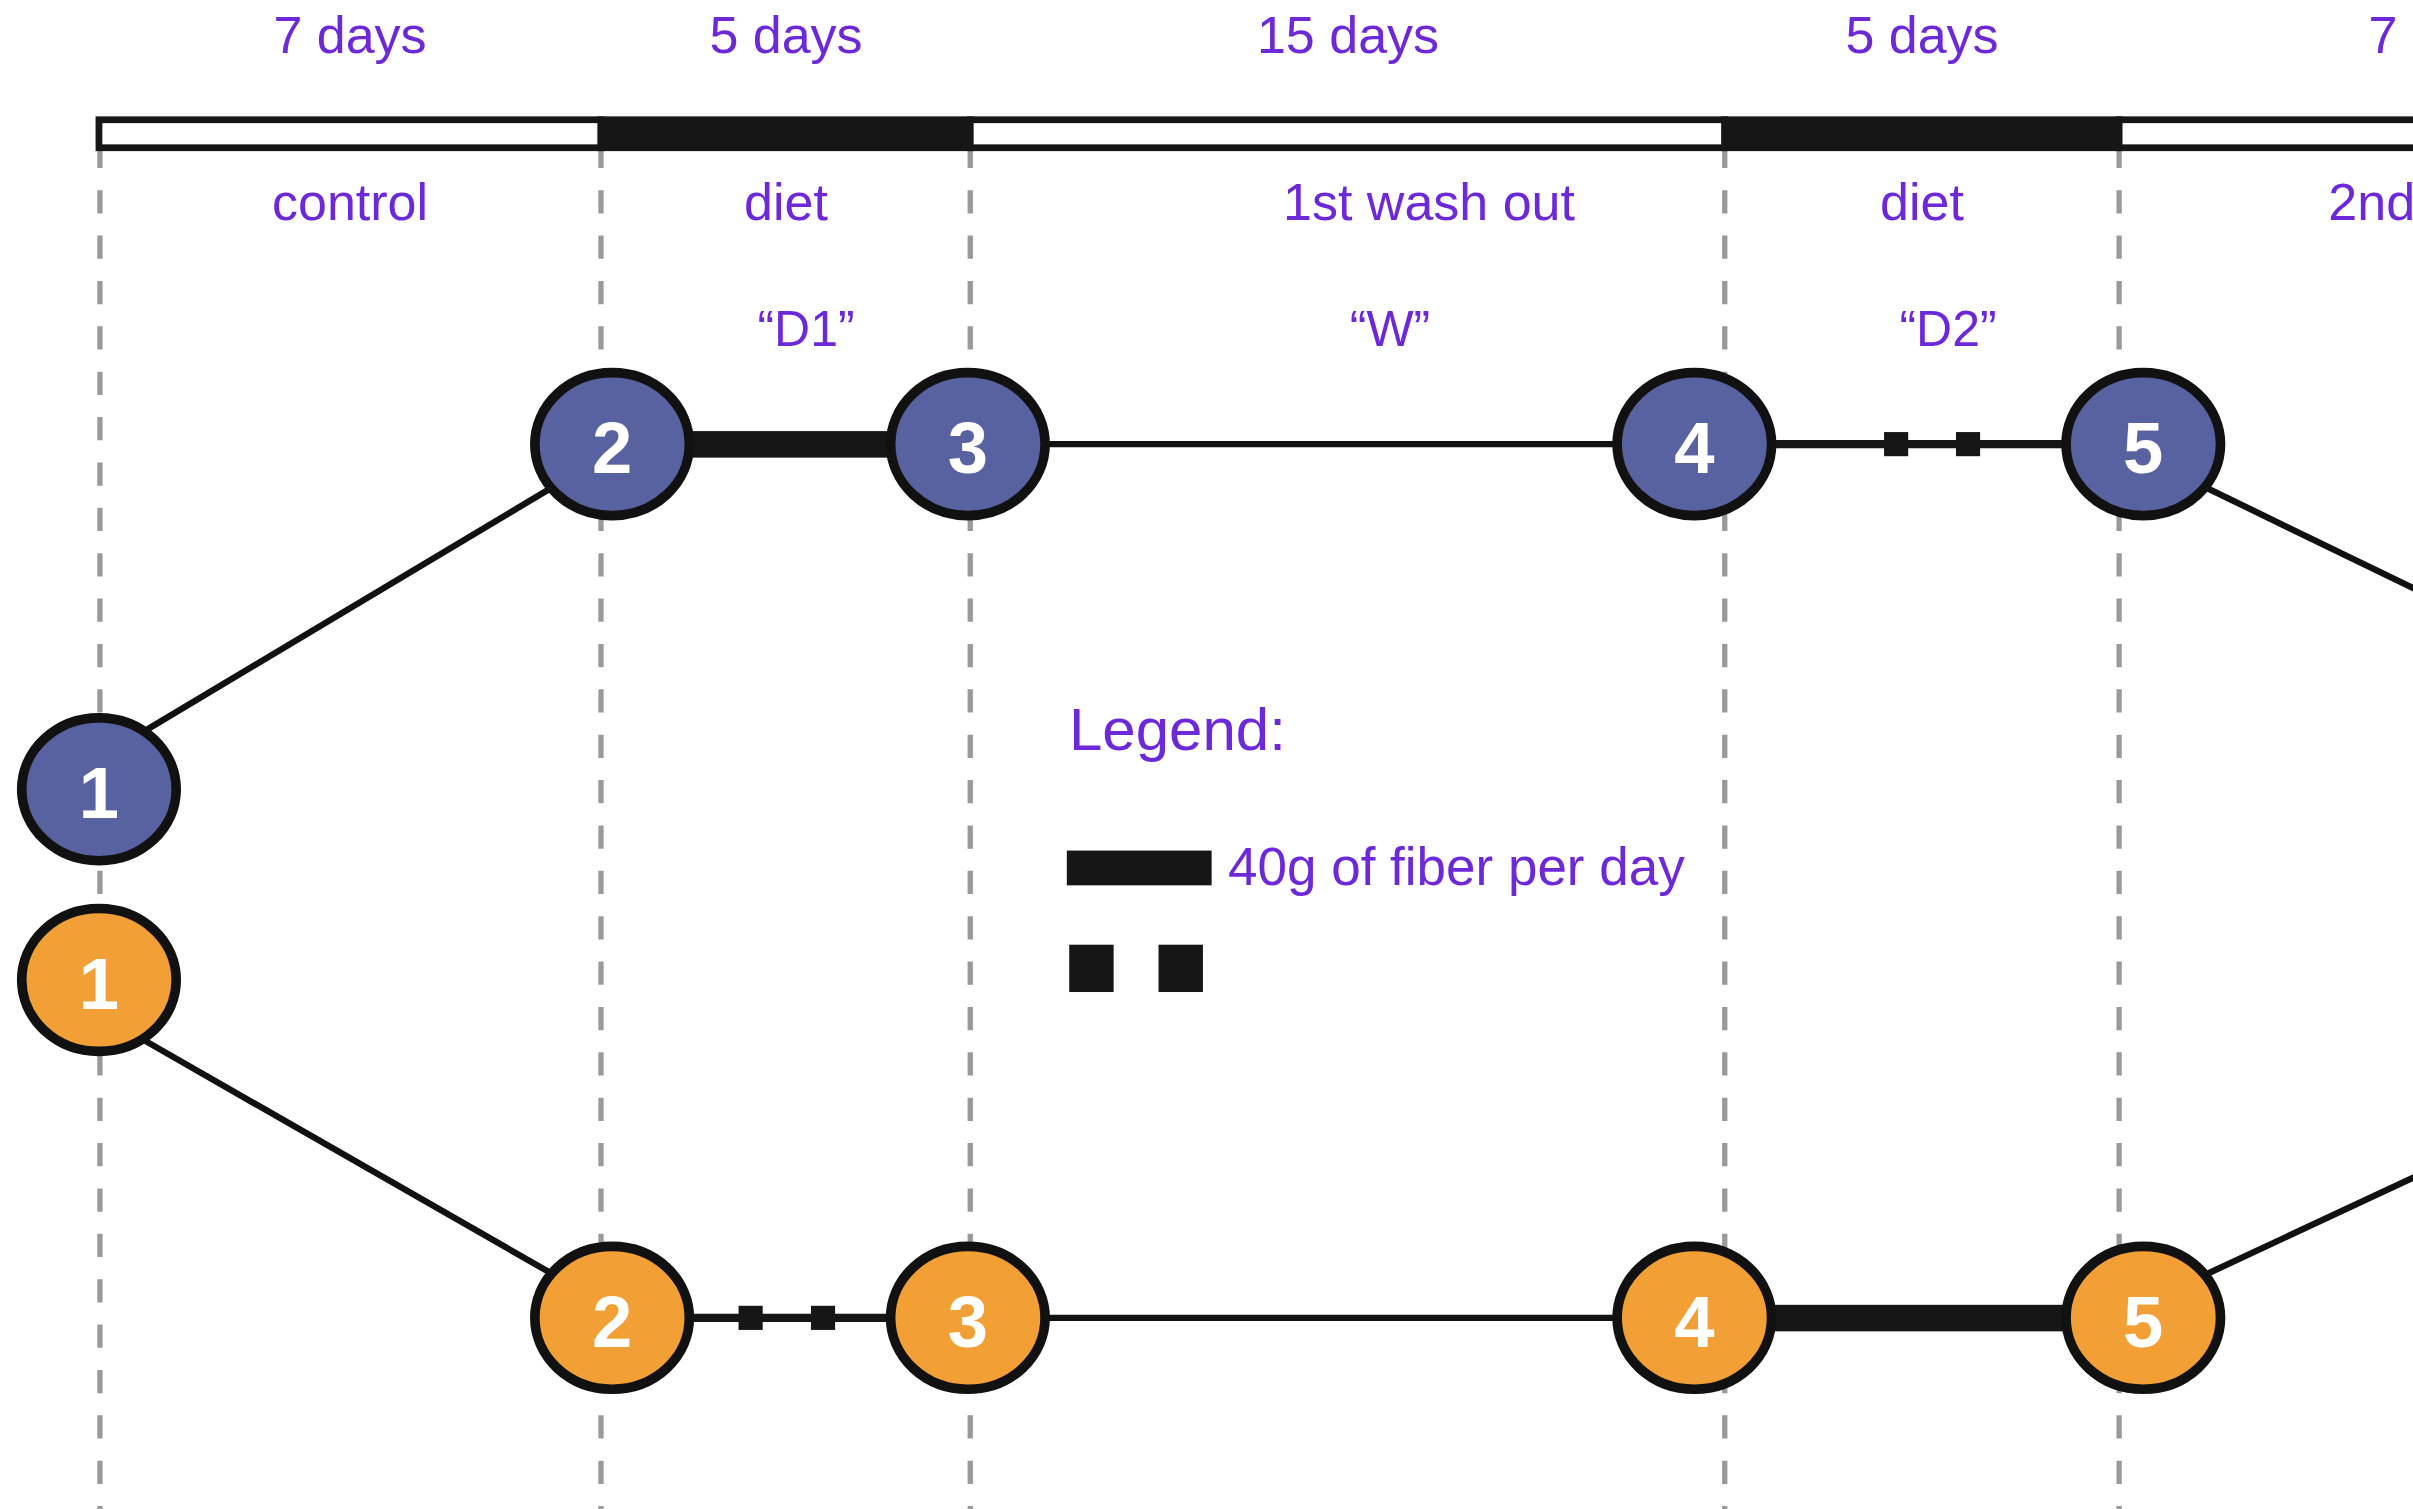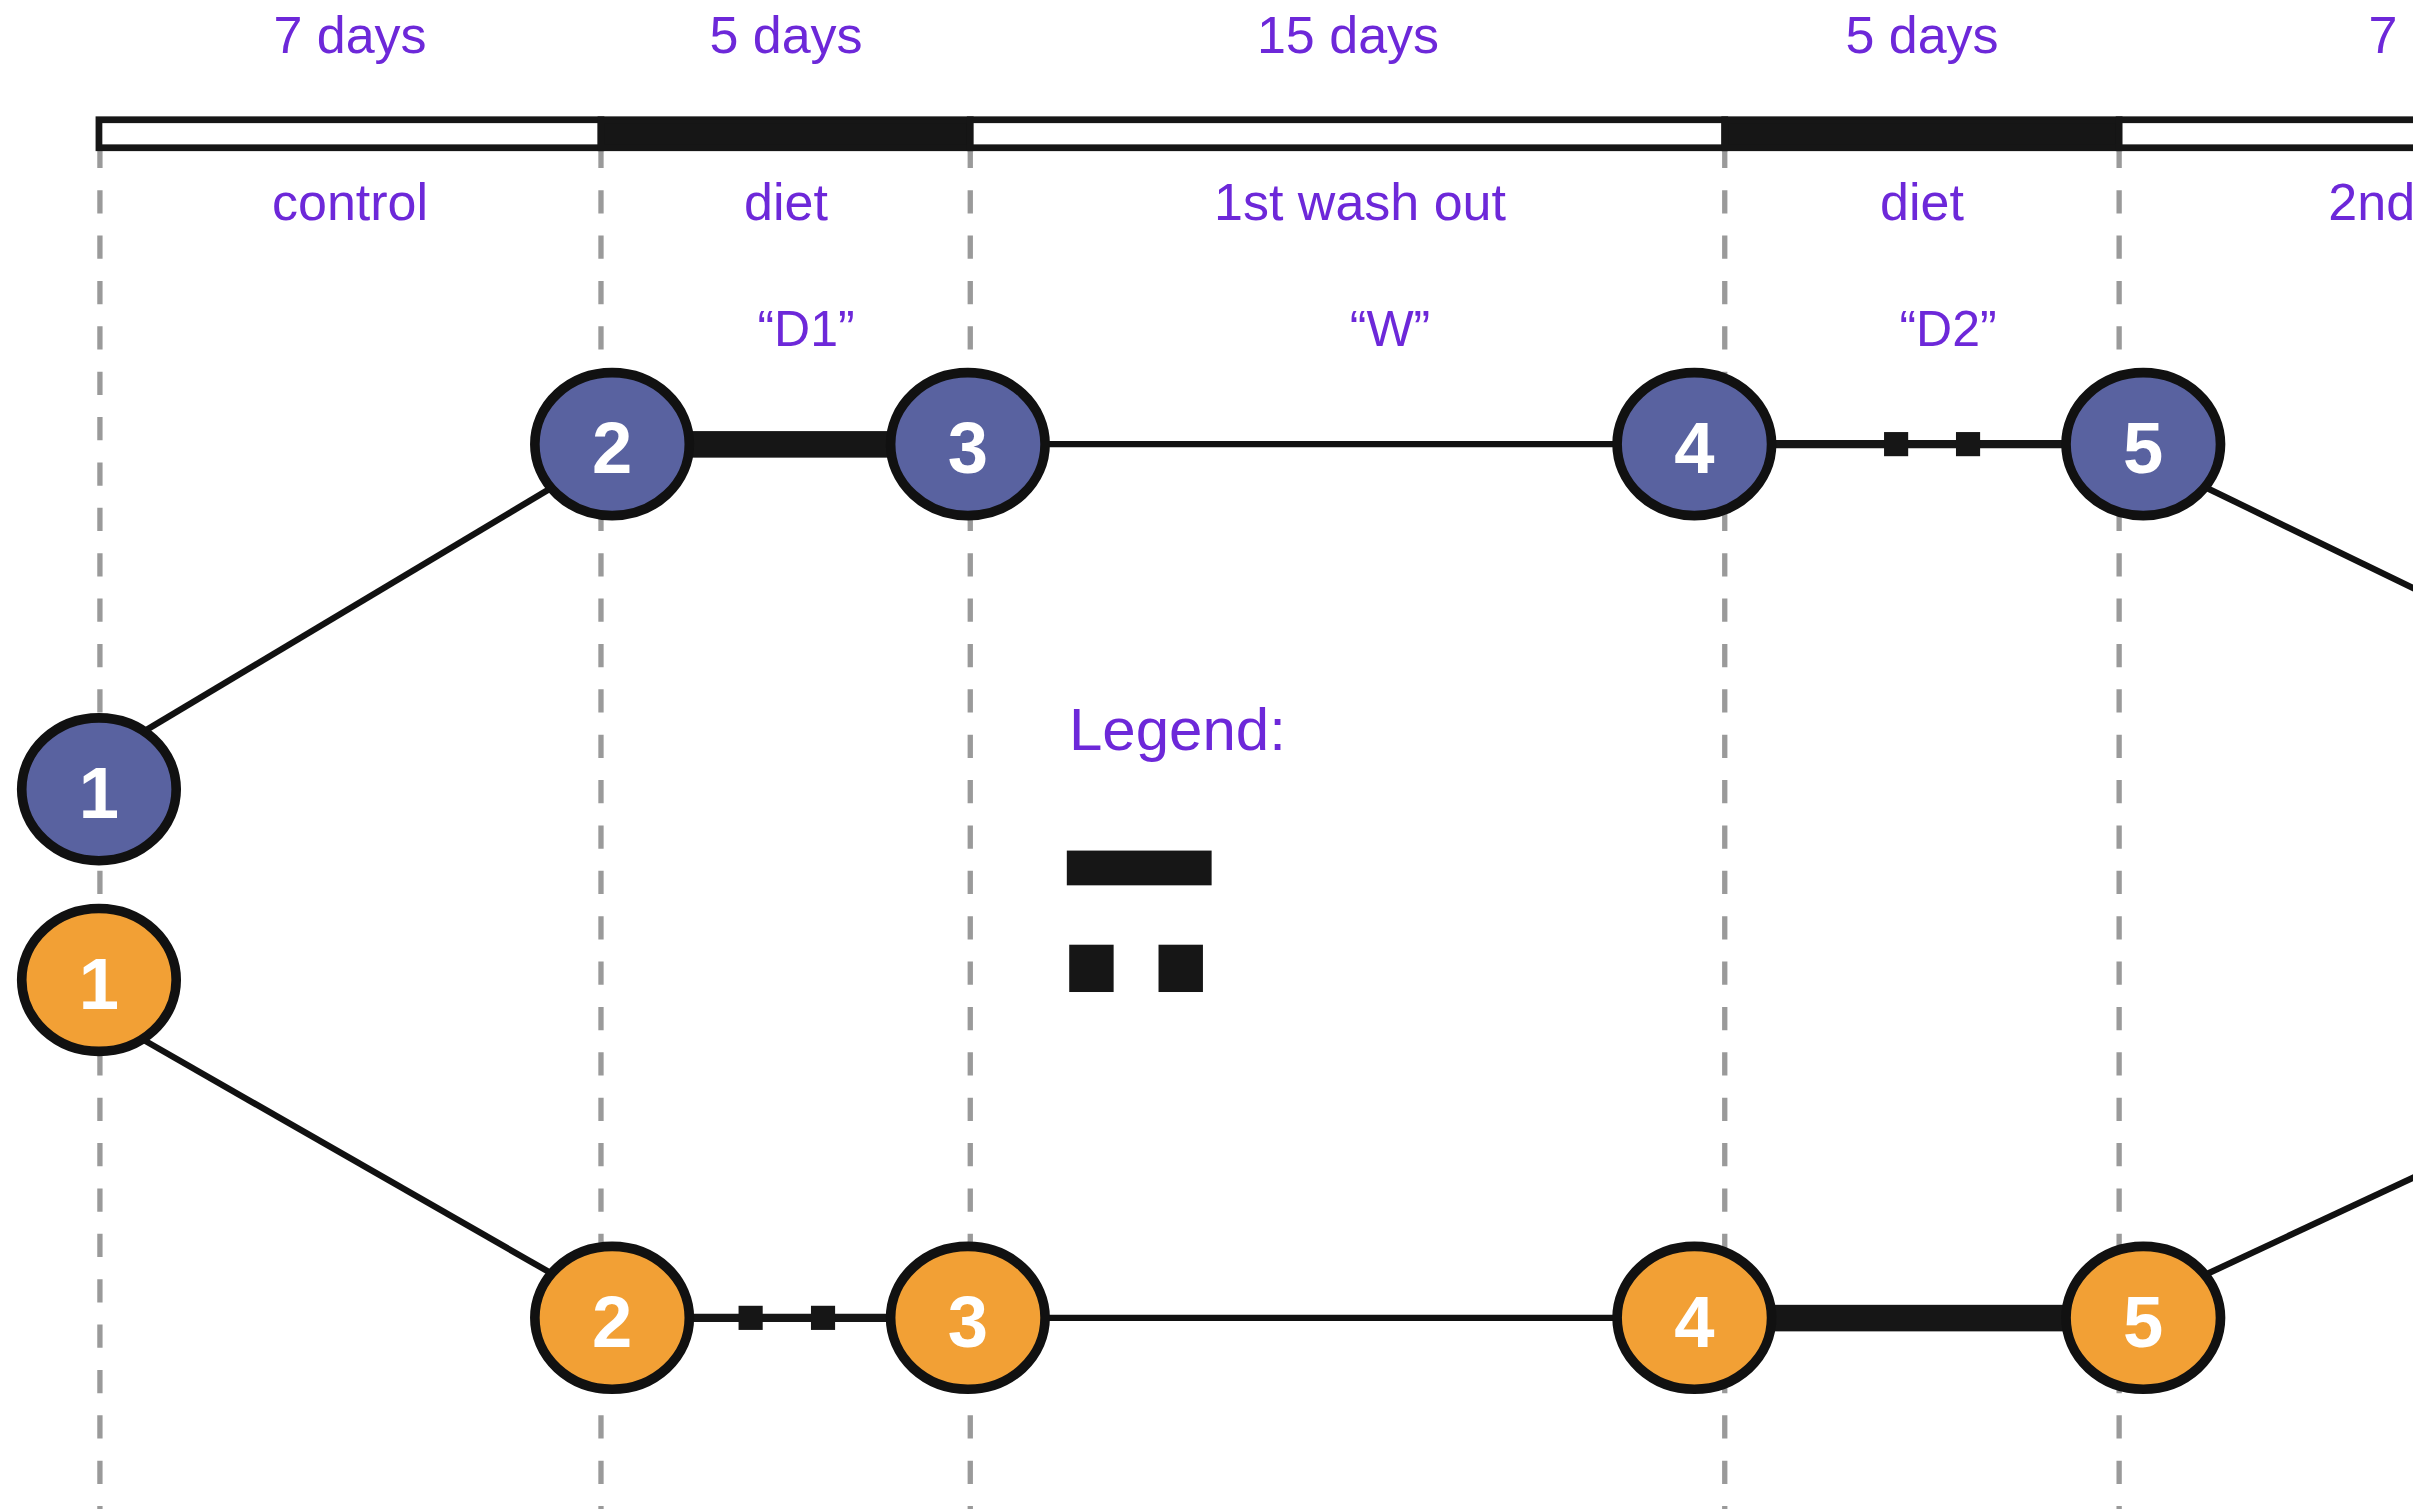--- a/index.html
+++ b/index.html
@@ -168,24 +168,25 @@
   </svg>
 
   <div class="txt duration-label" style="left:350px;  top:8.7px;">7 days</div>
   <div class="txt duration-label" style="left:786px; top:8.7px;">5 days</div>
   <div class="txt duration-label" style="left:1348px; top:8.7px;text-align:right;">15 days</div>
   <div class="txt duration-label" style="left:1922px; top:8.7px;">5 days</div>
   <div class="txt duration-label" style="left:2445px; top:8.7px;">7 days</div>
 
   <div class="txt phase-label" style="left:350px;  top:176px;">control</div>
   <div class="txt phase-label" style="left:786px; top:176px;">diet</div>
-  <div class="txt phase-label" style="left:1360px; top:176px;text-align:right;">1st wash out</div>
+  <div class="txt phase-label" style="left:1429px; top:176px;text-align:right;">1st wash out</div>
   <div class="txt phase-label" style="left:1922px; top:176px;">diet</div>
   <div class="txt phase-label" style="left:2483px; top:176px;">2nd wash out</div>
 
   <div class="txt code-label" style="left:782px; top:304px;margin-left:24px;">“D1”</div>
   <div class="txt code-label" style="left:1390px; top:304px;">“W”</div>
   <div class="txt code-label" style="left:1920px; top:304px;margin-left:28px;">“D2”</div>
 
   <div class="txt legend-title" style="left:1069px; top:700px;">Legend:</div>
+  <div class="txt legend-text" style="left:1228px; top:840px;">40g of fiber per day</div>
 
 </div>
 
 
 </body></html>

